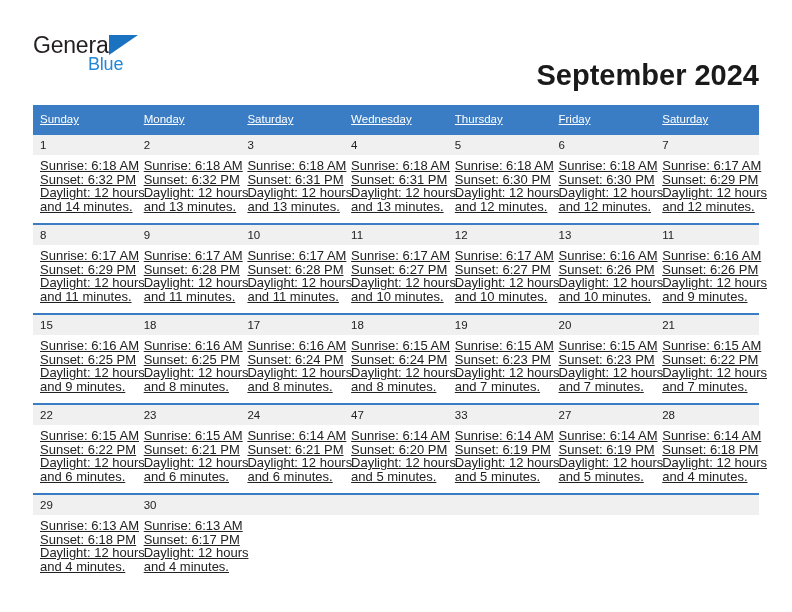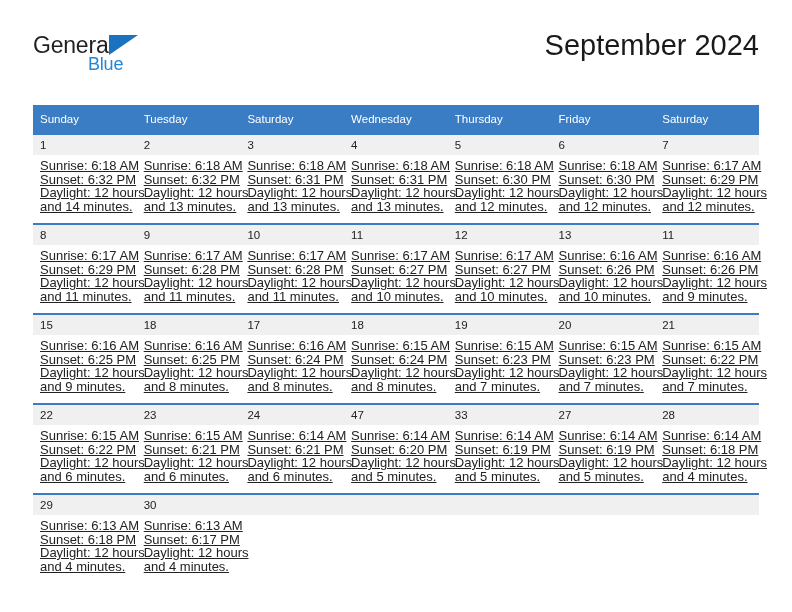--- a/index.html
+++ b/index.html
@@ -69,22 +69,23 @@
   .title-block {
     position: absolute;
     right: 0;
     top: 0;
     text-align: right;
   }
   .cal-title {
     font-size: 29px;
     color: #1a1a1a;
     line-height: 34px;
-    font-weight: normal;
+    font-weight: bold;
     white-space: nowrap;
+    margin-top: 30px;
   }
   .cal-subtitle {
     font-size: 14.5px;
     color: #1a1a1a;
     line-height: 20px;
     margin-top: 8px;
     white-space: nowrap;
   }
 
   
@@ -98,20 +99,21 @@
   }
   .calendar th {
     background: #3a7dc4;
     color: #ffffff;
     font-size: 11.5px;
     font-weight: normal;
     text-align: left;
     padding: 5px 0 5px 7px;
     height: 18px;
     border: 0;
+    text-decoration: underline;
   }
   .calendar td {
     vertical-align: top;
     padding: 0;
     border: 0;
     border-top: 2px solid #3a7dc4;
     height: 88px;
     background: #ffffff;
   }
   .calendar tr.week-row td.empty-cell {
@@ -157,21 +159,21 @@
     <div class="title-block">
       <div class="cal-title">September 2024</div>
     </div>
 
   </div>
 
   <table class="calendar">
     <thead>
       <tr>
         <th>Sunday</th>
-        <th>Tuesday</th>
+        <th>Monday</th>
         <th>Saturday</th>
         <th>Wednesday</th>
         <th>Thursday</th>
         <th>Friday</th>
         <th>Saturday</th>
       </tr>
     </thead>
     <tbody>
         <tr class="week-row">
           <td>

